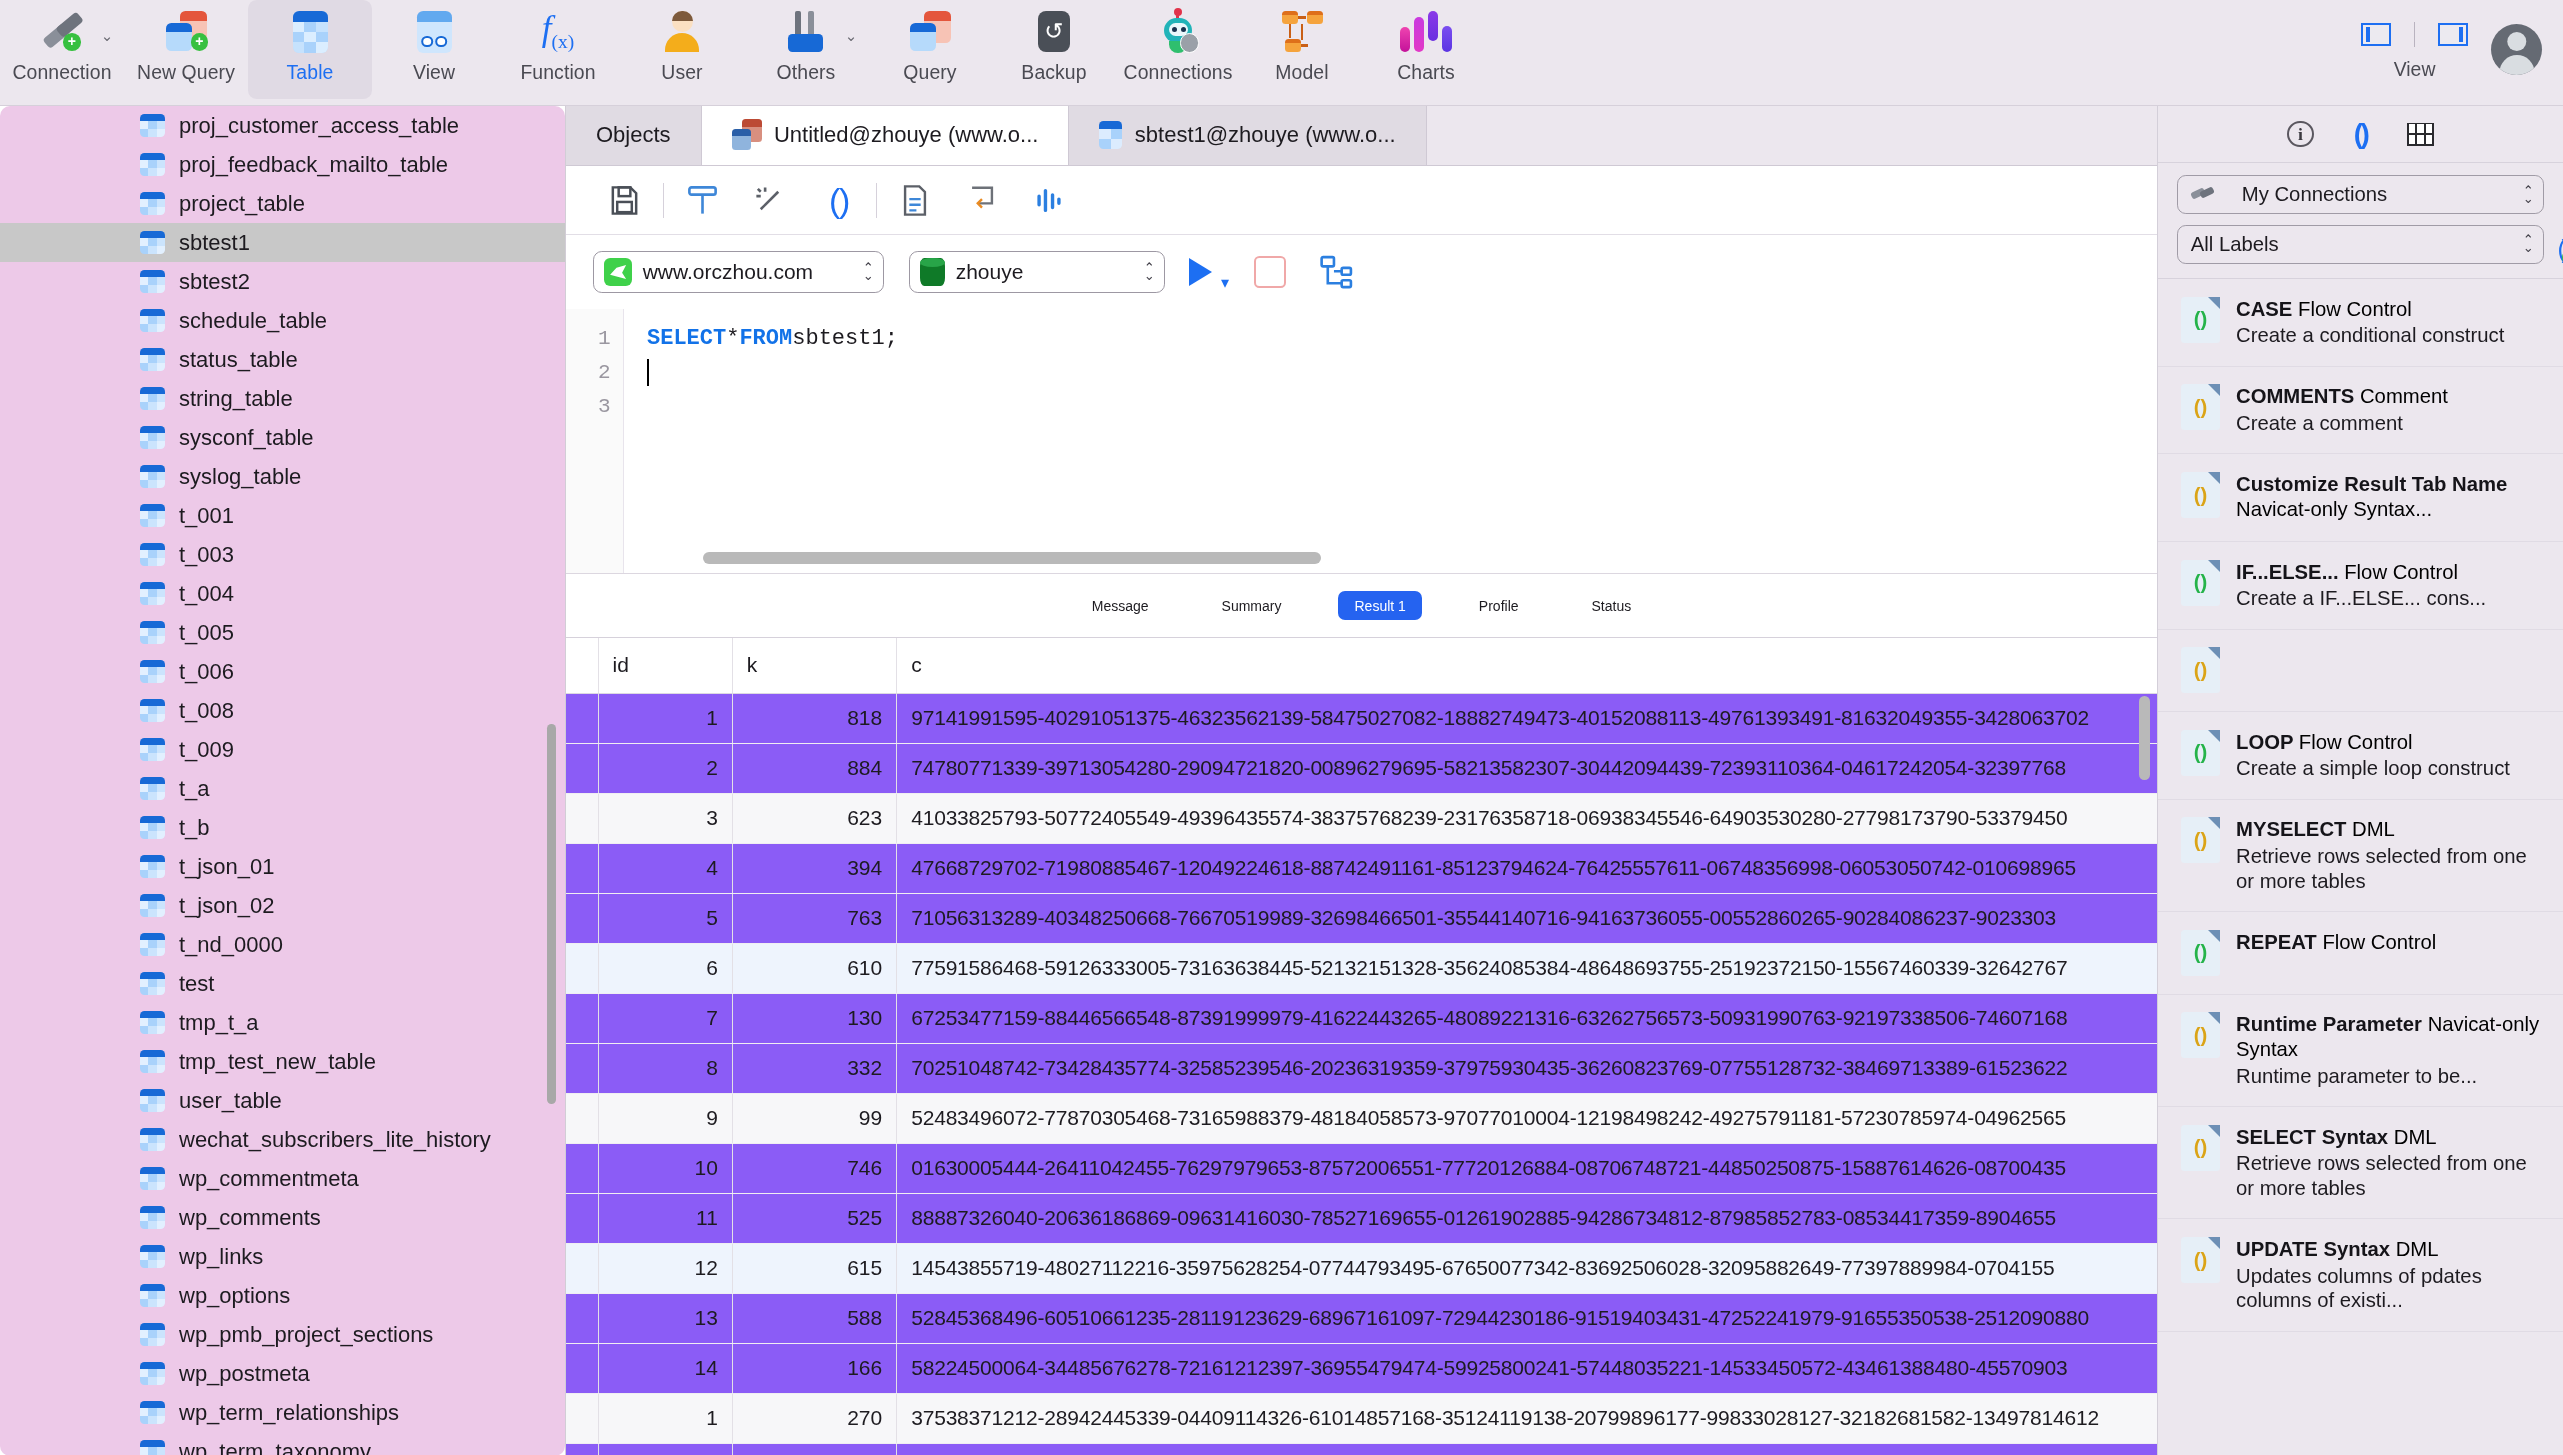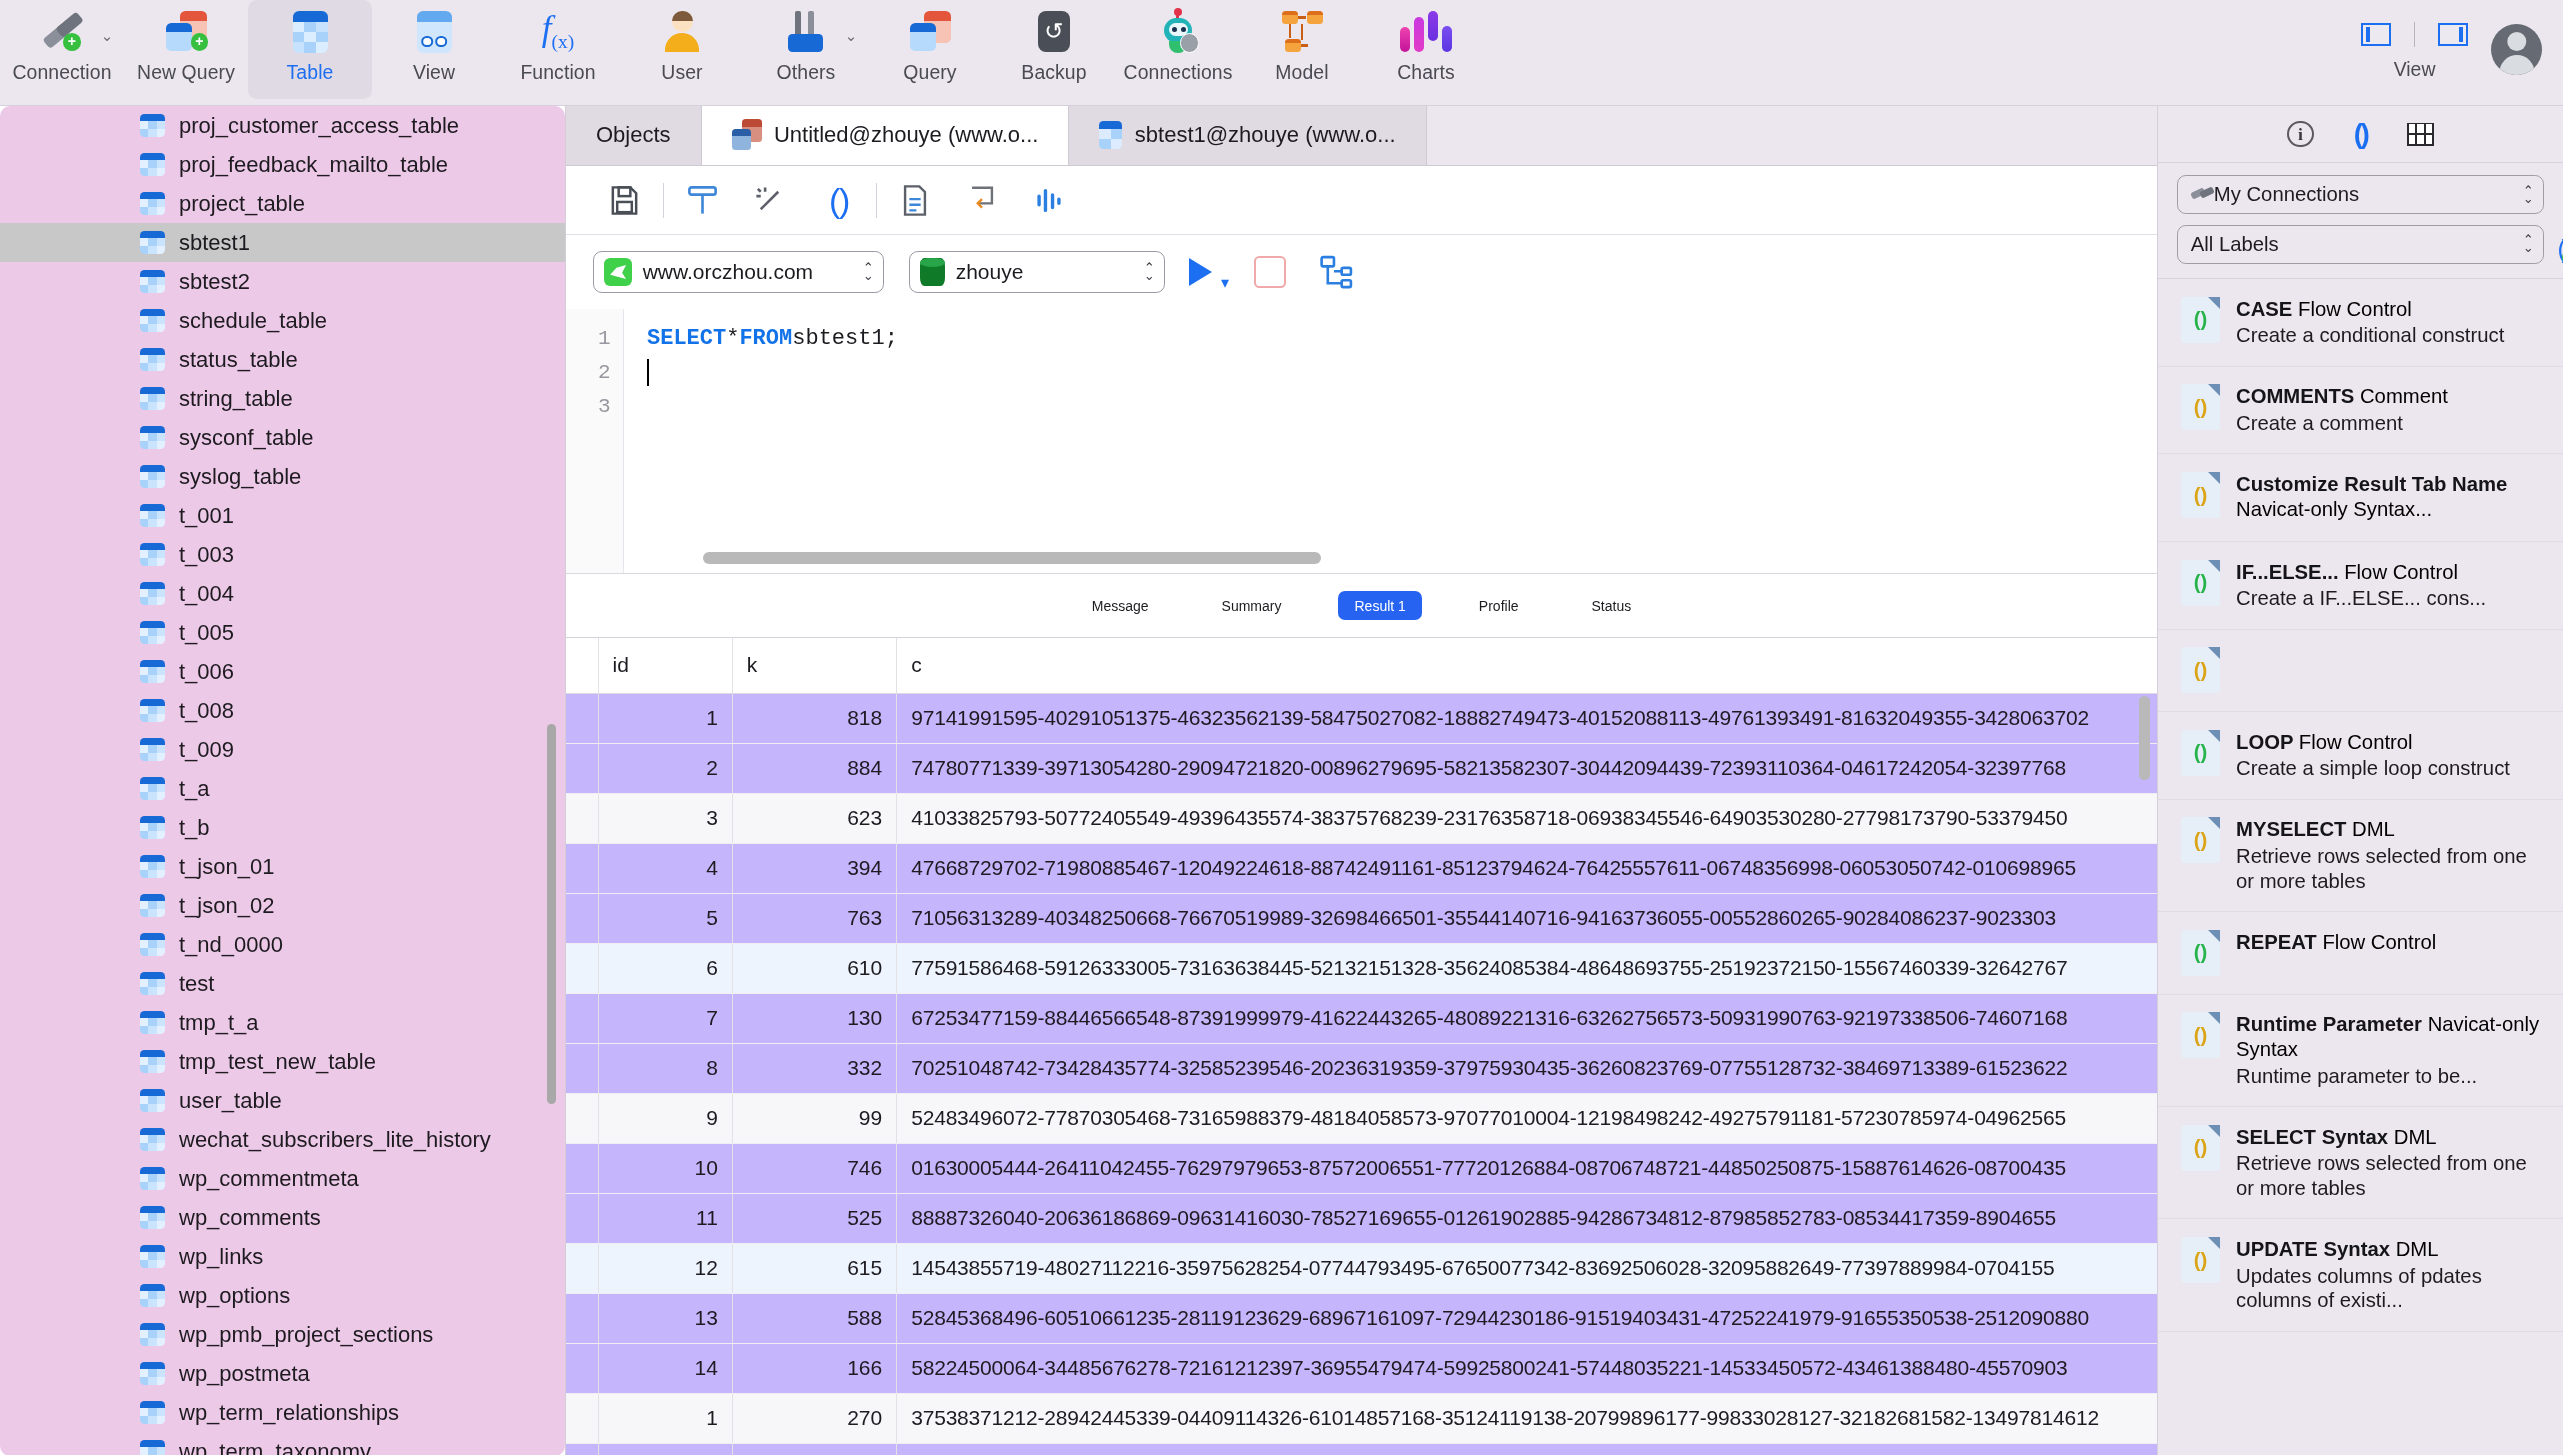--- a/index.html
+++ b/index.html
@@ -179,21 +179,21 @@
   .kw { color:#1272e8; font-weight:bold; }
   .caret { display:inline-block; width:1.8px; height:26.5px; background:#000; }
   .h-scroll { position:absolute; left:79px; right:19.4px; bottom:8.8px; height:12.4px; }
   .h-scroll .thumb { width:618px; height:12.4px; background:#b9b9b9; border-radius:6.2px; }
 
   .result-tabs { height:64px; min-height:64px; display:flex; align-items:center; justify-content:center; gap:41px;
      background:#fff; border-bottom:0.9px solid #d6d1db; }
   .rtab { font-size:14px; color:#1d1b20; padding:6.2px 16px; border-radius:7px; }
   .rtab.active { background:#2563f0; color:#fff; }
 
-  .grid-wrap { flex:1; position:relative; overflow:hidden; background:#c4b5fd; display:flex; flex-direction:column; }
+  .grid-wrap { flex:1; position:relative; overflow:hidden; background:#8b5cf6; display:flex; flex-direction:column; }
   table.grid { border-collapse: collapse; table-layout: fixed; width: 2137px; }
   table.grid th, table.grid td { border-right:0.9px solid #e3e0e6; border-bottom:0.9px solid #f0eef2;
      font-size:21px; color:#1d1b20; height:50px; padding:0 14px; text-align:right; white-space:nowrap; overflow:hidden; }
   table.grid th { text-align:left; font-weight:normal; background:#fff; border-bottom:0.9px solid #ddd9e1; height:55px; }
   .col-blank { width:32px; }
   .col-id { width:134px; }
   .col-k { width:164px; }
   .col-c  { width:1802px; }
   table.grid td.c-col { text-align:left; font-family:"Liberation Sans", sans-serif; letter-spacing:-0.2px; }
   tr.alt td { background:#f7f7f9; }
@@ -204,21 +204,21 @@
   .rightpanel { width:406px; min-width:406px; background:#ece7ee; border-left:0.9px solid #d4cfd9; display:flex; flex-direction:column; }
   .rp-icons { height:57px; display:flex; align-items:center; justify-content:center; gap:30px; border-bottom:0.9px solid #d7d2dc; }
   .rp-ic { width:30px;height:30px; display:flex; align-items:center; justify-content:center; font-size:23px; color:#4a4a52; }
   .circ-i { width:26.5px;height:26.5px;border-radius:50%;border:2.2px solid #5a575f; display:flex;align-items:center;justify-content:center;
      font-size:17.7px; font-family:"Liberation Serif", serif; font-weight:bold; color:#3a383f; }
   .paren { font-size:28px; color:#1d6ff2; font-weight:bold; letter-spacing:-2.6px; }
   .grid-ic { width:26.5px;height:23px; background:#2a2a2e; display:grid; grid-template-columns:1fr 1fr 1fr; gap:1.8px; padding:1.8px; }
   .grid-ic i { background:#fff; display:block; }
   .rp-filters { padding:12.4px 19.4px 14px 19.4px; border-bottom:0.9px solid #d7d2dc; display:flex; flex-direction:column; gap:10.6px; position:relative; }
   .rp-combo { height:39px; border:0.9px solid #a09ba6; border-radius:8.8px; background:#ece7ee;
-     display:flex; align-items:center; gap:0; padding:0 8.8px 0 12.4px; font-size:20.3px; color:#1d1b20; }
+     display:flex; align-items:center; gap:28px; padding:0 8.8px 0 12.4px; font-size:20.3px; color:#1d1b20; }
   .rp-combo .stepper { margin-left:auto; font-size:13.2px; line-height:8px; display:flex; flex-direction:column; color:#43414a; }
   .mini-plug { width:23px;height:16px; position:relative; }
   .mini-plug::before{content:"";position:absolute;left:0;top:3.5px;width:14px;height:7px;background:#8a8f99;border-radius:2.6px;transform:rotate(-25deg)}
   .mini-plug::after{content:"";position:absolute;right:0;top:1.8px;width:14px;height:7px;background:#6e737d;border-radius:2.6px;transform:rotate(-25deg)}
   .add-snip { position:absolute; right:-16px; top:69px; width:35px;height:35px; display:flex;align-items:center;justify-content:center; }
   .rp-list { flex:1; overflow:hidden; }
   .snip { display:flex; gap:16px; padding:17.7px 19.4px 17.7px 23px; border-bottom:0.9px solid #e0dbe4; align-items:flex-start; }
   .snip-ico { width:39px;height:46px; flex:none; background:#e6eff7; border-radius:3.5px; position:relative;
      display:flex; align-items:center; justify-content:center; font-size:20.3px; font-weight:bold; }
   .snip-ico::after { content:""; position:absolute; right:0; top:0; border-width:0 12.4px 12.4px 0; border-style:solid;

